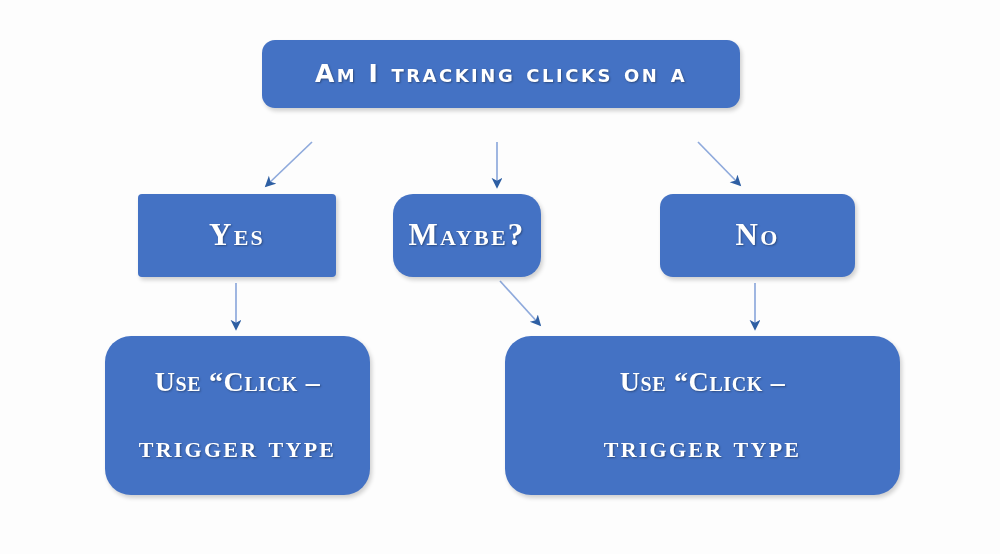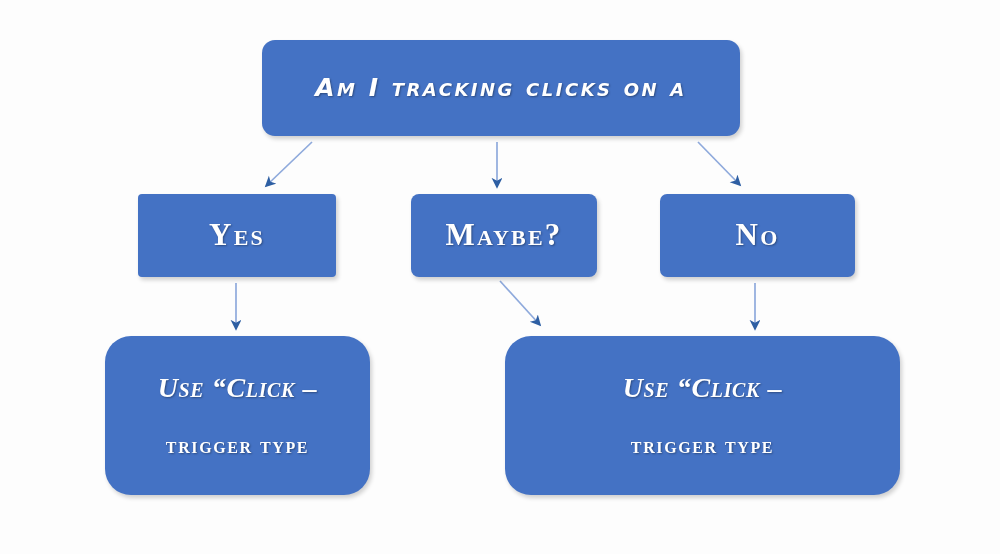--- a/index.html
+++ b/index.html
@@ -46,54 +46,53 @@
     text-shadow: 1px 1px 2px rgba(0,0,0,0.35);
     font-variant: small-caps;
     font-family: "Liberation Serif", serif;
   }
 
   
   #node-question {
     left: 262px;
     top: 40px;
     width: 478px;
-    height: 96px;
+    height: 68px;
     border-radius: 13px;
-    font-style: italic;
   }
   #node-question .node-text {
     font-size: 25px;
     letter-spacing: 0.10em;
     font-family: "DejaVu Sans", sans-serif;
     font-variant: small-caps;
     padding: 0 18px;
     line-height: 1.5;
   }
 
   
   #node-yes {
     left: 138px;
     top: 194px;
     width: 198px;
     height: 83px;
     border-radius: 4px;
   }
   #node-maybe {
-    left: 411px;
+    left: 393px;
     top: 194px;
-    width: 186px;
+    width: 148px;
     height: 83px;
-    border-radius: 8px;
+    border-radius: 20px;
   }
   #node-no {
     left: 660px;
     top: 194px;
     width: 195px;
     height: 83px;
-    border-radius: 7px;
+    border-radius: 13px;
   }
   #node-yes .node-text,
   #node-maybe .node-text,
   #node-no .node-text {
     font-size: 31px;
     letter-spacing: 0.07em;
   }
 
   
   #node-just-links {
@@ -116,24 +115,23 @@
     font-weight: bold;
     text-shadow: 1px 1px 2px rgba(0,0,0,0.35);
     font-family: "Liberation Serif", serif;
     font-variant: small-caps;
     line-height: 1.38;
     letter-spacing: 0.04em;
   }
   .outcome-line-1,
   .outcome-line-2 {
     font-size: 28px;
-    font-style: italic;
   }
   .outcome-line-3 {
-    font-size: 23px;
+    font-size: 32px;
     letter-spacing: 0.07em;
   }
 </style>
 </head>
 <body>
 
 <div id="canvas">
 
   <svg class="arrow-layer" viewBox="0 0 1000 554" xmlns="http://www.w3.org/2000/svg">
     <defs>

